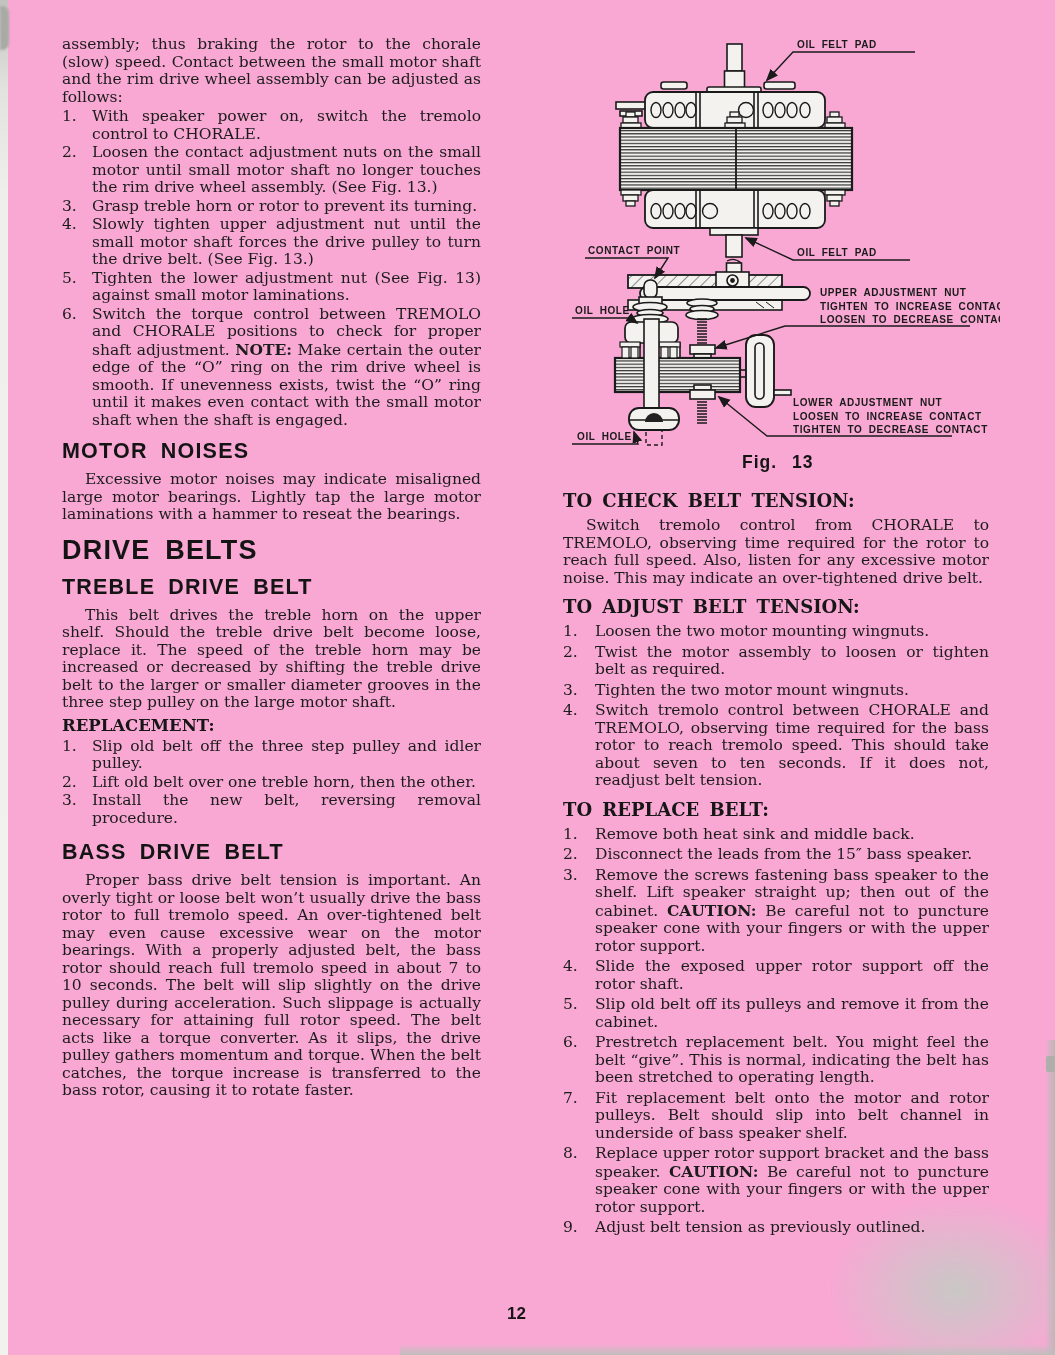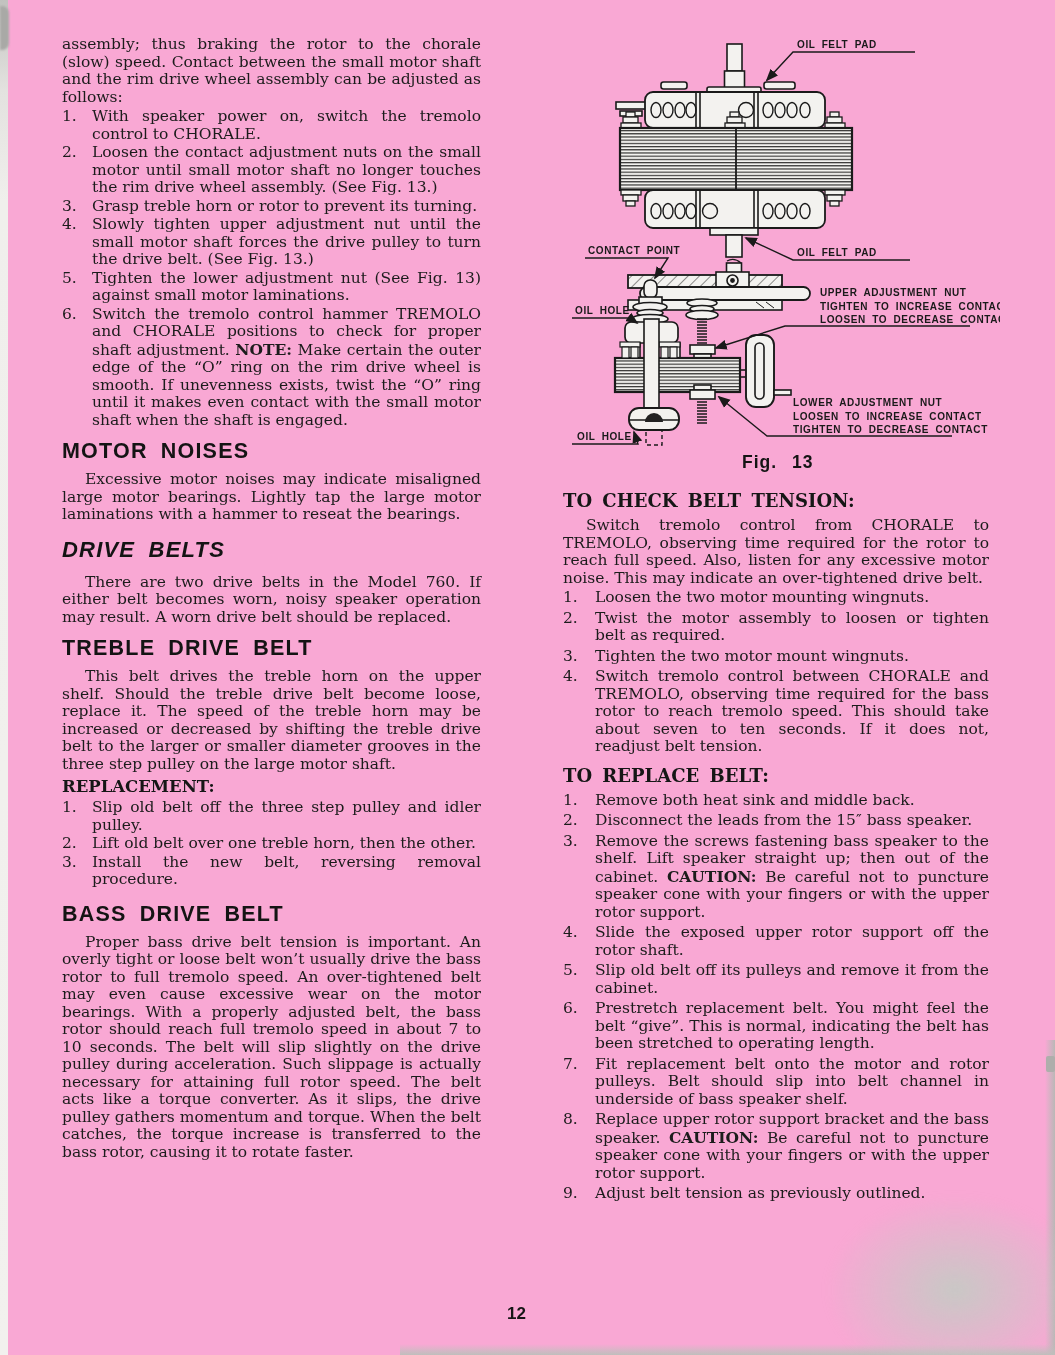--- a/index.html
+++ b/index.html
@@ -22,21 +22,21 @@
     background:radial-gradient(ellipse at center,#c8c8c5 0,rgba(200,200,197,0) 70%);filter:blur(5px);}
   
   .col{position:absolute;top:36px;font-size:15.5px;line-height:17.5px;}
   .col-left{left:62px;width:419px;}
   .col-right{left:563px;width:426px;top:30px;}
   .para{text-align:justify;margin:0 0 2px 0;}
   .para.indent{text-indent:23px;}
   
   .h-sans{font-family:"Liberation Sans",sans-serif;font-weight:700;color:#141414;
     letter-spacing:1.2px;word-spacing:6px;margin:0;}
-  .h-section{font-size:22px;line-height:30px;margin:11px 0 9px 0;font-style:italic;}
+  .h-section{font-size:27px;line-height:30px;margin:11px 0 9px 0;}
   .h-sub{font-size:21.5px;line-height:24px;margin:10px 0 8px 0;}
   .h-serif{font-family:"DejaVu Serif",serif;font-weight:700;font-size:18px;line-height:20px;
     word-spacing:4px;margin:10px 0 6px 0;color:#161616;}
   .h-serif-sm{font-family:"DejaVu Serif",serif;font-weight:700;font-size:16.5px;line-height:19px;
     word-spacing:2px;margin:4px 0 3px 0;color:#161616;}
   
   .step{position:relative;padding-left:30px;text-align:justify;margin:0 0 1px 0;}
   .col-right .step{padding-left:32px;margin:0 0 3px 0;}
   .step .num{position:absolute;left:0;top:0;}
   
@@ -73,29 +73,28 @@
       <div class="step">
         <span class="num">3.</span><span>Grasp treble horn or rotor to prevent its turning.</span>
       </div>
       <div class="step">
         <span class="num">4.</span><span>Slowly tighten upper adjustment nut until the small motor shaft forces the drive pulley to turn the drive belt. (See Fig. 13.)</span>
       </div>
       <div class="step">
         <span class="num">5.</span><span>Tighten the lower adjustment nut (See Fig. 13) against small motor laminations.</span>
       </div>
       <div class="step">
-        <span class="num">6.</span><span>Switch the tremolo control hammer TREMOLO and CHORALE positions to check for proper shaft adjustment. </span><b>NOTE:</b><span> Make certain the outer edge of the “O” ring on the rim drive wheel is smooth. If unevenness exists, twist the “O” ring until it makes even contact with the small motor shaft when the shaft is engaged.</span>
+        <span class="num">6.</span><span>Switch the torque control between TREMOLO and CHORALE positions to check for proper shaft adjustment. </span><b>NOTE:</b><span> Make certain the outer edge of the “O” ring on the rim drive wheel is smooth. If unevenness exists, twist the “O” ring until it makes even contact with the small motor shaft when the shaft is engaged.</span>
       </div>
     </div>
 
     <h2 class="h-sans h-sub">MOTOR NOISES</h2>
     <p class="para indent">Excessive motor noises may indicate misaligned large motor bearings. Lightly tap the large motor laminations with a hammer to reseat the bearings.</p>
 
     <h1 class="h-sans h-section">DRIVE BELTS</h1>
-    <p class="para indent">There are two drive belts in the Model 760. If either belt becomes worn, noisy speaker operation may result. A worn drive belt should be replaced.</p>
 
     <h2 class="h-sans h-sub">TREBLE DRIVE BELT</h2>
     <p class="para indent" style="margin-bottom:4px;">This belt drives the treble horn on the upper shelf. Should the treble drive belt become loose, replace it. The speed of the treble horn may be increased or decreased by shifting the treble drive belt to the larger or smaller diameter grooves in the three step pulley on the large motor shaft.</p>
     <h3 class="h-serif-sm" style="margin-top:0;">REPLACEMENT:</h3>
     <div>
       <div class="step">
         <span class="num">1.</span><span>Slip old belt off the three step pulley and idler pulley.</span>
       </div>
       <div class="step">
         <span class="num">2.</span><span>Lift old belt over one treble horn, then the other.</span>
@@ -290,20 +289,21 @@
         <text class="fig-label" x="233" y="390">LOOSEN TO INCREASE CONTACT</text>
         <text class="fig-label" x="233" y="403">TIGHTEN TO DECREASE CONTACT</text>
         <text class="fig-label" x="17" y="410">OIL HOLE</text>
         <text class="fig-caption" x="182" y="438">Fig. 13</text>
       </svg>
     </div>
 
     <h3 class="h-serif" style="margin-top:14px;">TO CHECK BELT TENSION:</h3>
     <p class="para indent">Switch tremolo control from CHORALE to TREMOLO, observing time required for the rotor to reach full speed. Also, listen for any excessive motor noise. This may indicate an over-tightened drive belt.</p>
 
+    <h3 class="h-serif">TO ADJUST BELT TENSION:</h3>
     <div>
       <div class="step">
         <span class="num">1.</span><span>Loosen the two motor mounting wingnuts.</span>
       </div>
       <div class="step">
         <span class="num">2.</span><span>Twist the motor assembly to loosen or tighten belt as required.</span>
       </div>
       <div class="step">
         <span class="num">3.</span><span>Tighten the two motor mount wingnuts.</span>
       </div>

